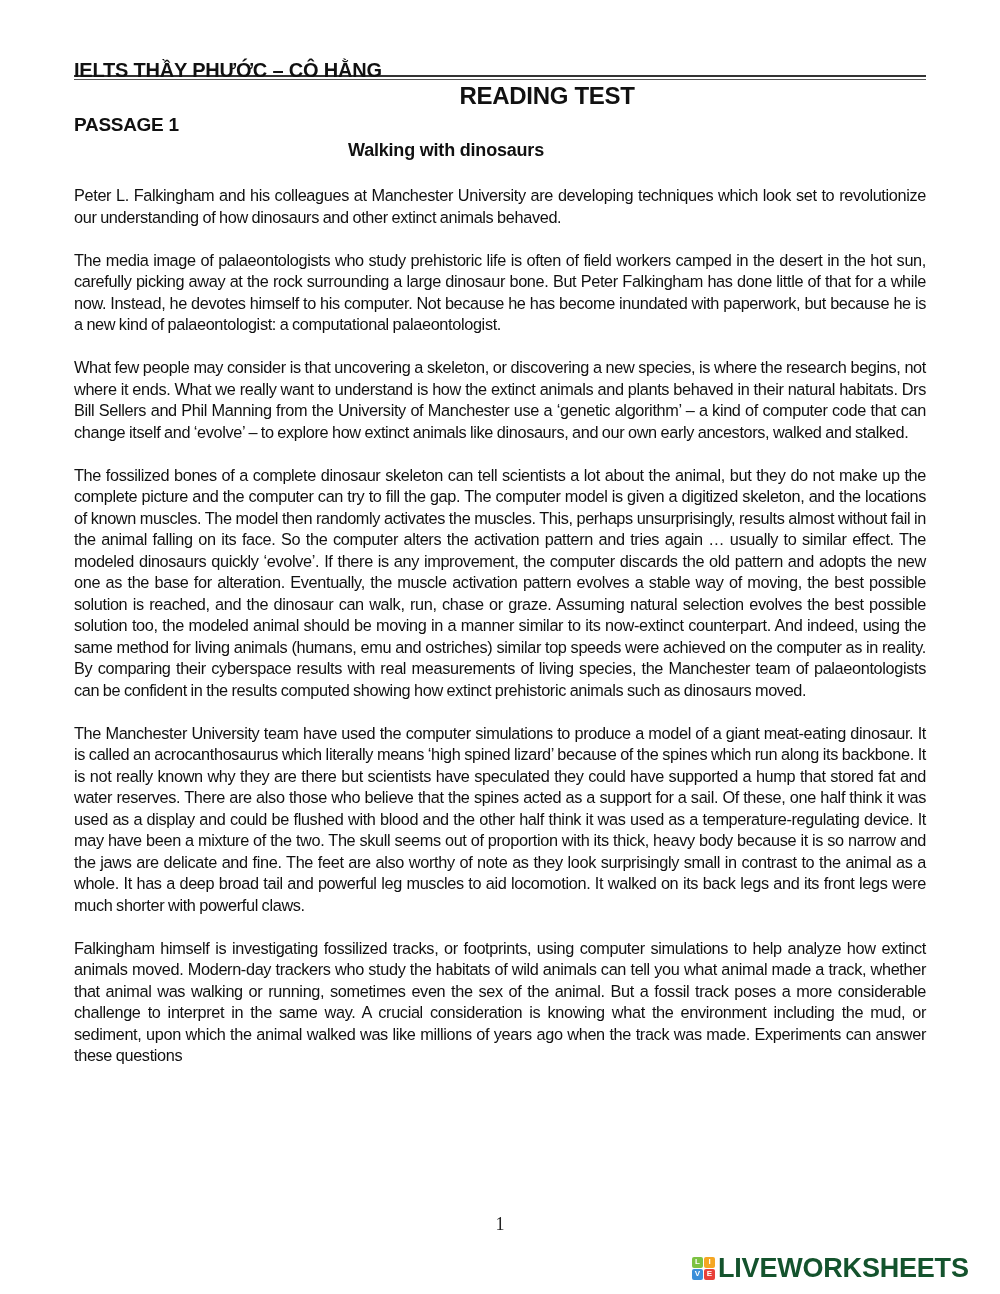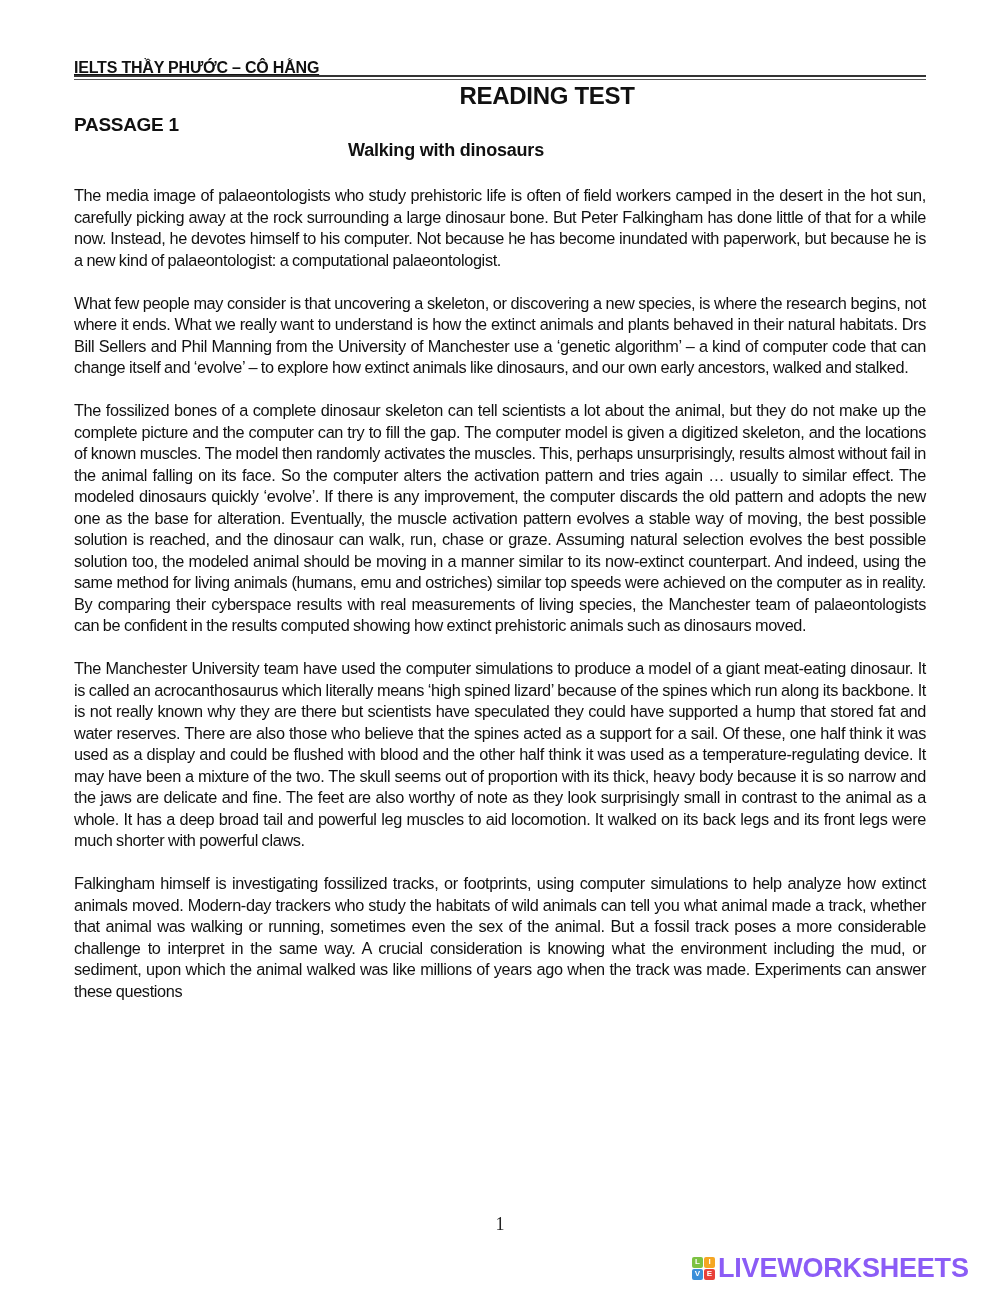--- a/index.html
+++ b/index.html
@@ -19,23 +19,22 @@
       position: absolute;
       left: 74px;
       top: 58px;
       width: 852px;
       height: 22px;
     }
     .header-text {
       position: absolute;
       left: 0;
       top: 1px;
-      font-size: 16px;
+      font-size: 20px;
       font-weight: bold;
-      text-decoration: underline;
       letter-spacing: -0.2px;
       white-space: nowrap;
       text-align: right;
     }
     .header-rule {
       position: absolute;
       left: 0;
       right: 0;
       top: 17px;
       height: 0;
@@ -123,39 +122,40 @@
       justify-content: center;
       font-size: 8px;
       font-weight: bold;
       color: #ffffff;
       border-radius: 2px;
       line-height: 1;
     }
     .logo-text {
       font-size: 27px;
       font-weight: bold;
-      color: #8b5cf6;
+      color: #14532d;
       letter-spacing: -0.2px;
       line-height: 26px;
     }
   </style>
 </head>
 <body>
 
 <div class="header-row">
   <div class="header-rule"></div>
   <div class="header-rule2"></div>
   <span class="header-text">IELTS THẦY PHƯỚC – CÔ HẰNG</span>
 </div>
 
 <div class="title">READING TEST</div>
 <div class="passage-label">PASSAGE 1</div>
 <div class="passage-title">Walking with dinosaurs</div>
 
 <div class="body-text">
+  <p class="para">Peter L. Falkingham and his colleagues at Manchester University are developing techniques which look set to revolutionize our understanding of how dinosaurs and other extinct animals behaved.</p>
   <p class="para">The media image of palaeontologists who study prehistoric life is often of field workers camped in the desert in the hot sun, carefully picking away at the rock surrounding a large dinosaur bone. But Peter Falkingham has done little of that for a while now. Instead, he devotes himself to his computer. Not because he has become inundated with paperwork, but because he is a new kind of palaeontologist: a computational palaeontologist.</p>
   <p class="para">What few people may consider is that uncovering a skeleton, or discovering a new species, is where the research begins, not where it ends. What we really want to understand is how the extinct animals and plants behaved in their natural habitats. Drs Bill Sellers and Phil Manning from the University of Manchester use a ‘genetic algorithm’ – a kind of computer code that can change itself and ‘evolve’ – to explore how extinct animals like dinosaurs, and our own early ancestors, walked and stalked.</p>
   <p class="para">The fossilized bones of a complete dinosaur skeleton can tell scientists a lot about the animal, but they do not make up the complete picture and the computer can try to fill the gap. The computer model is given a digitized skeleton, and the locations of known muscles. The model then randomly activates the muscles. This, perhaps unsurprisingly, results almost without fail in the animal falling on its face. So the computer alters the activation pattern and tries again … usually to similar effect. The modeled dinosaurs quickly ‘evolve’. If there is any improvement, the computer discards the old pattern and adopts the new one as the base for alteration. Eventually, the muscle activation pattern evolves a stable way of moving, the best possible solution is reached, and the dinosaur can walk, run, chase or graze. Assuming natural selection evolves the best possible solution too, the modeled animal should be moving in a manner similar to its now-extinct counterpart. And indeed, using the same method for living animals (humans, emu and ostriches) similar top speeds were achieved on the computer as in reality. By comparing their cyberspace results with real measurements of living species, the Manchester team of palaeontologists can be confident in the results computed showing how extinct prehistoric animals such as dinosaurs moved.</p>
   <p class="para">The Manchester University team have used the computer simulations to produce a model of a giant meat-eating dinosaur. It is called an acrocanthosaurus which literally means ‘high spined lizard’ because of the spines which run along its backbone. It is not really known why they are there but scientists have speculated they could have supported a hump that stored fat and water reserves. There are also those who believe that the spines acted as a support for a sail. Of these, one half think it was used as a display and could be flushed with blood and the other half think it was used as a temperature-regulating device. It may have been a mixture of the two. The skull seems out of proportion with its thick, heavy body because it is so narrow and the jaws are delicate and fine. The feet are also worthy of note as they look surprisingly small in contrast to the animal as a whole. It has a deep broad tail and powerful leg muscles to aid locomotion. It walked on its back legs and its front legs were much shorter with powerful claws.</p>
   <p class="para">Falkingham himself is investigating fossilized tracks, or footprints, using computer simulations to help analyze how extinct animals moved. Modern-day trackers who study the habitats of wild animals can tell you what animal made a track, whether that animal was walking or running, sometimes even the sex of the animal. But a fossil track poses a more considerable challenge to interpret in the same way. A crucial consideration is knowing what the environment including the mud, or sediment, upon which the animal walked was like millions of years ago when the track was made. Experiments can answer these questions</p>
 </div>
 
 <div class="page-number">1</div>
 
 <div class="logo">

